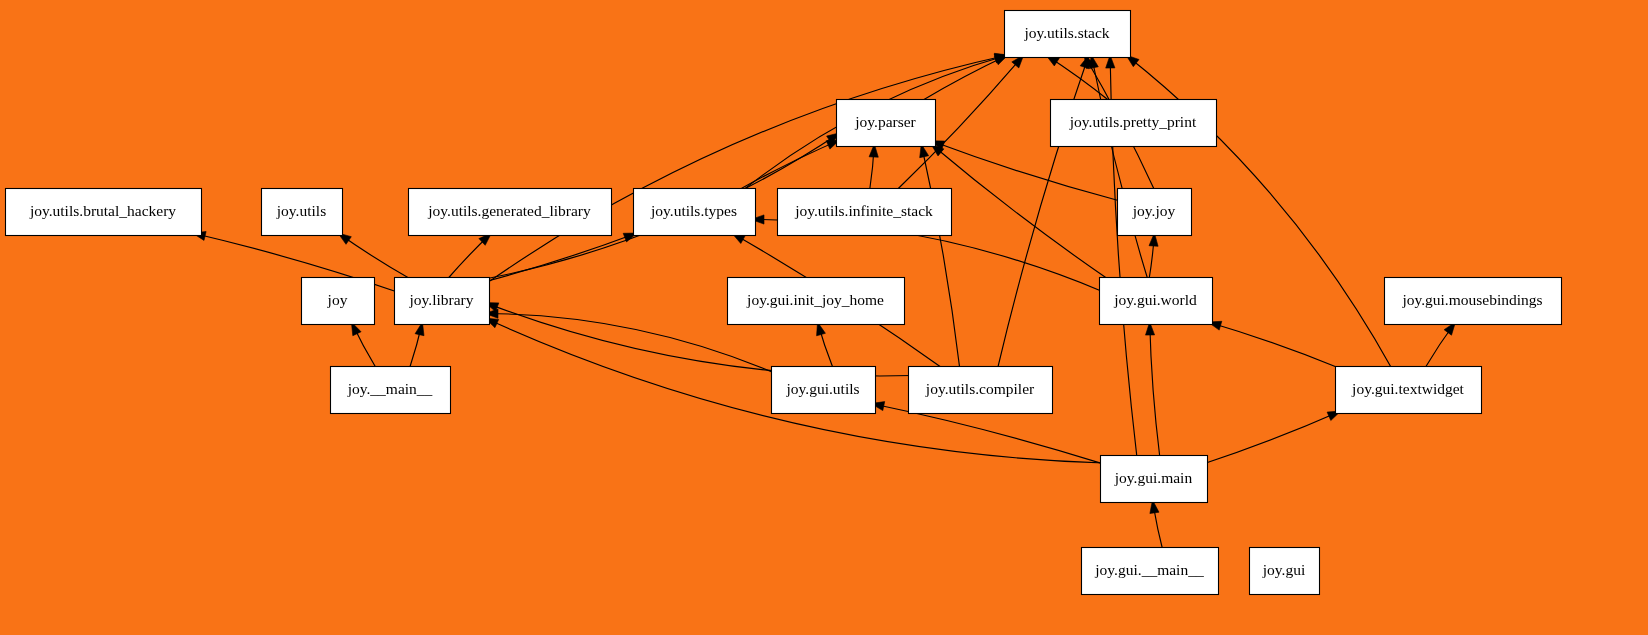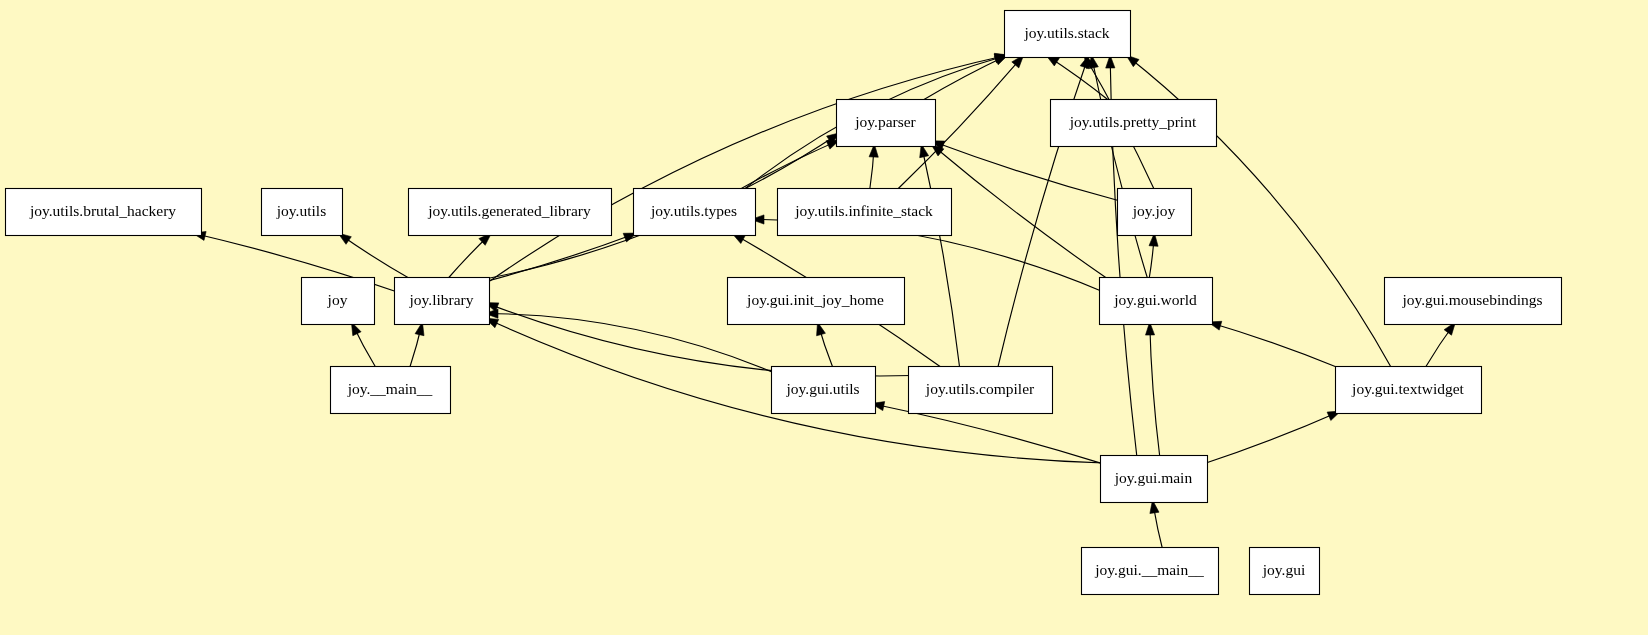--- a/index.html
+++ b/index.html
@@ -4,21 +4,21 @@
 <style>
   html, body {
     margin: 0;
     padding: 0;
     background: #ffffff;
   }
   #graph-root {
     position: relative;
     width: 1648px;
     height: 635px;
-    background: #fef9c3;
+    background: #f97316;
     font-family: "Liberation Serif", "DejaVu Serif", serif;
     overflow: hidden;
   }
   #graph-svg {
     position: absolute;
     top: 0;
     left: 0;
     width: 1648px;
     height: 635px;
   }

